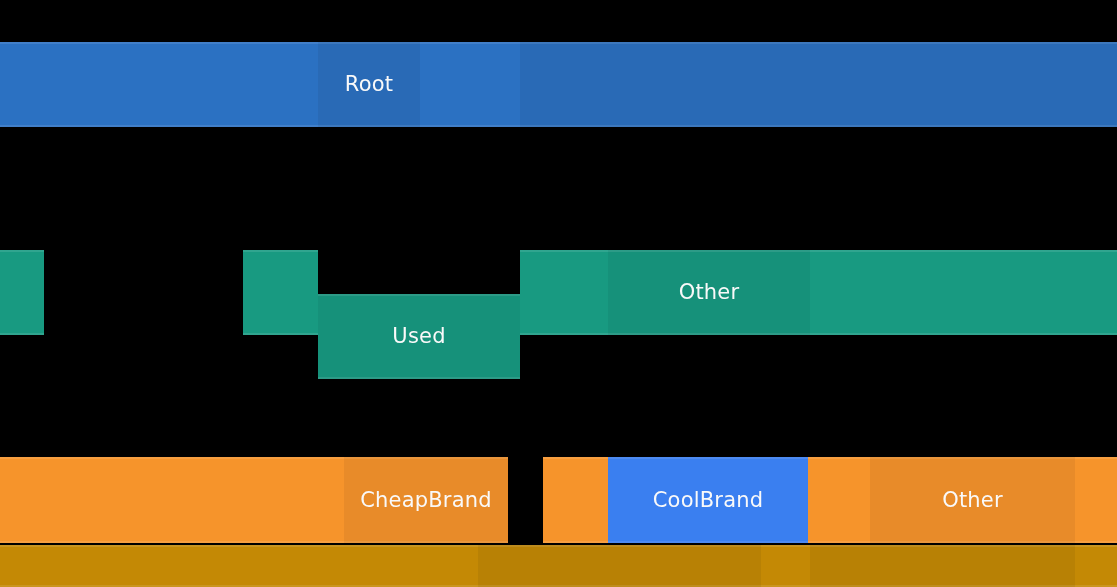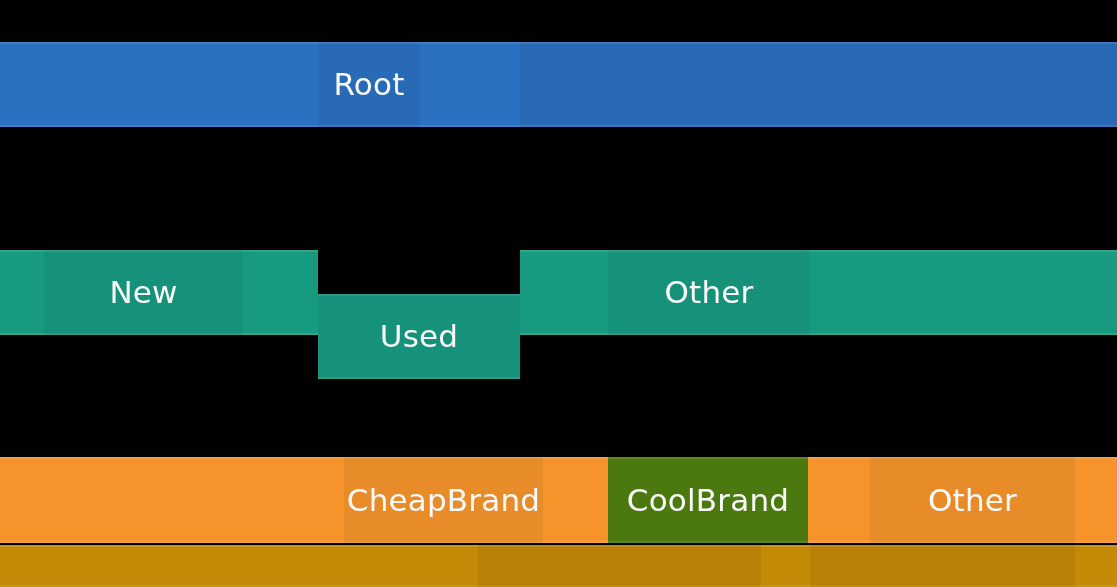--- a/index.html
+++ b/index.html
@@ -33,21 +33,21 @@
     top: 0;
     height: 100%;
     box-sizing: border-box;
     display: flex;
     align-items: center;
     justify-content: center;
     overflow: hidden;
   }
   .node-label {
     color: #ffffff;
-    font-size: 31px;
+    font-size: 21px;
     line-height: 1;
     white-space: nowrap;
     letter-spacing: 0.2px;
     text-align: center;
     pointer-events: none;
   }
   .node.blue   { background: #2a6dbb; }
   .node.teal   { background: #17957d; }
   .node.orange { background: #ee8f2a; }
   .node.gold   { background: #bd8405; }
@@ -85,50 +85,47 @@
         <span class="node-label"></span>
       </div>
       <div class="node blue tint-b sep-top sep-bot" style="left: 520px; width: 597px; background: rgb(42, 109, 187);">
         <span class="node-label"></span>
       </div>
     </div>
     <div class="level-row" style="top: 250px; height: 85px;">
       <div class="node teal tint-a sep-top sep-bot" style="left: 0px; width: 44px; background: rgb(23, 149, 125);">
         <span class="node-label"></span>
       </div>
-      <div class="node teal tint-b sep-top sep-bot" style="left: 44px; width: 199px; background: rgb(23, 149, 125);">
-        <span class="node-label">New</span>
-      </div>
       <div class="node teal tint-a sep-top sep-bot" style="left: 243px; width: 75px; background: rgb(23, 149, 125);">
         <span class="node-label"></span>
       </div>
       <div class="node teal tint-b sep-top sep-bot" style="left: 318px; width: 202px; background: rgb(23, 149, 125); margin-top: 44px;">
         <span class="node-label">Used</span>
       </div>
       <div class="node teal tint-a sep-top sep-bot" style="left: 520px; width: 88px; background: rgb(23, 149, 125);">
         <span class="node-label"></span>
       </div>
       <div class="node teal tint-b sep-top sep-bot" style="left: 608px; width: 202px; background: rgb(23, 149, 125);">
         <span class="node-label">Other</span>
       </div>
       <div class="node teal tint-a sep-top sep-bot" style="left: 810px; width: 307px; background: rgb(23, 149, 125);">
         <span class="node-label"></span>
       </div>
     </div>
     <div class="level-row" style="top: 457px; height: 86px;">
       <div class="node orange tint-a sep-top sep-bot" style="left: 0px; width: 344px; background: rgb(238, 143, 42);">
         <span class="node-label"></span>
       </div>
-      <div class="node orange tint-b sep-top sep-bot" style="left: 344px; width: 199px; background: rgb(238, 143, 42);">
+      <div class="node orange tint-b sep-top sep-bot" style="left: 344px; width: 164px; background: rgb(238, 143, 42);">
         <span class="node-label">CheapBrand</span>
       </div>
       <div class="node orange tint-a sep-top sep-bot" style="left: 543px; width: 65px; background: rgb(238, 143, 42);">
         <span class="node-label"></span>
       </div>
-      <div class="node orange tint-b sep-top sep-bot" style="left: 608px; width: 200px; background: #4d7c0f;">
+      <div class="node orange tint-b sep-top sep-bot" style="left: 608px; width: 200px; background: #3b82f6;">
         <span class="node-label">CoolBrand</span>
       </div>
       <div class="node orange tint-a sep-top sep-bot" style="left: 808px; width: 62px; background: rgb(238, 143, 42);">
         <span class="node-label"></span>
       </div>
       <div class="node orange tint-b sep-top sep-bot" style="left: 870px; width: 205px; background: rgb(238, 143, 42);">
         <span class="node-label">Other</span>
       </div>
       <div class="node orange tint-a sep-top sep-bot" style="left: 1075px; width: 42px; background: rgb(238, 143, 42);">
         <span class="node-label"></span>

